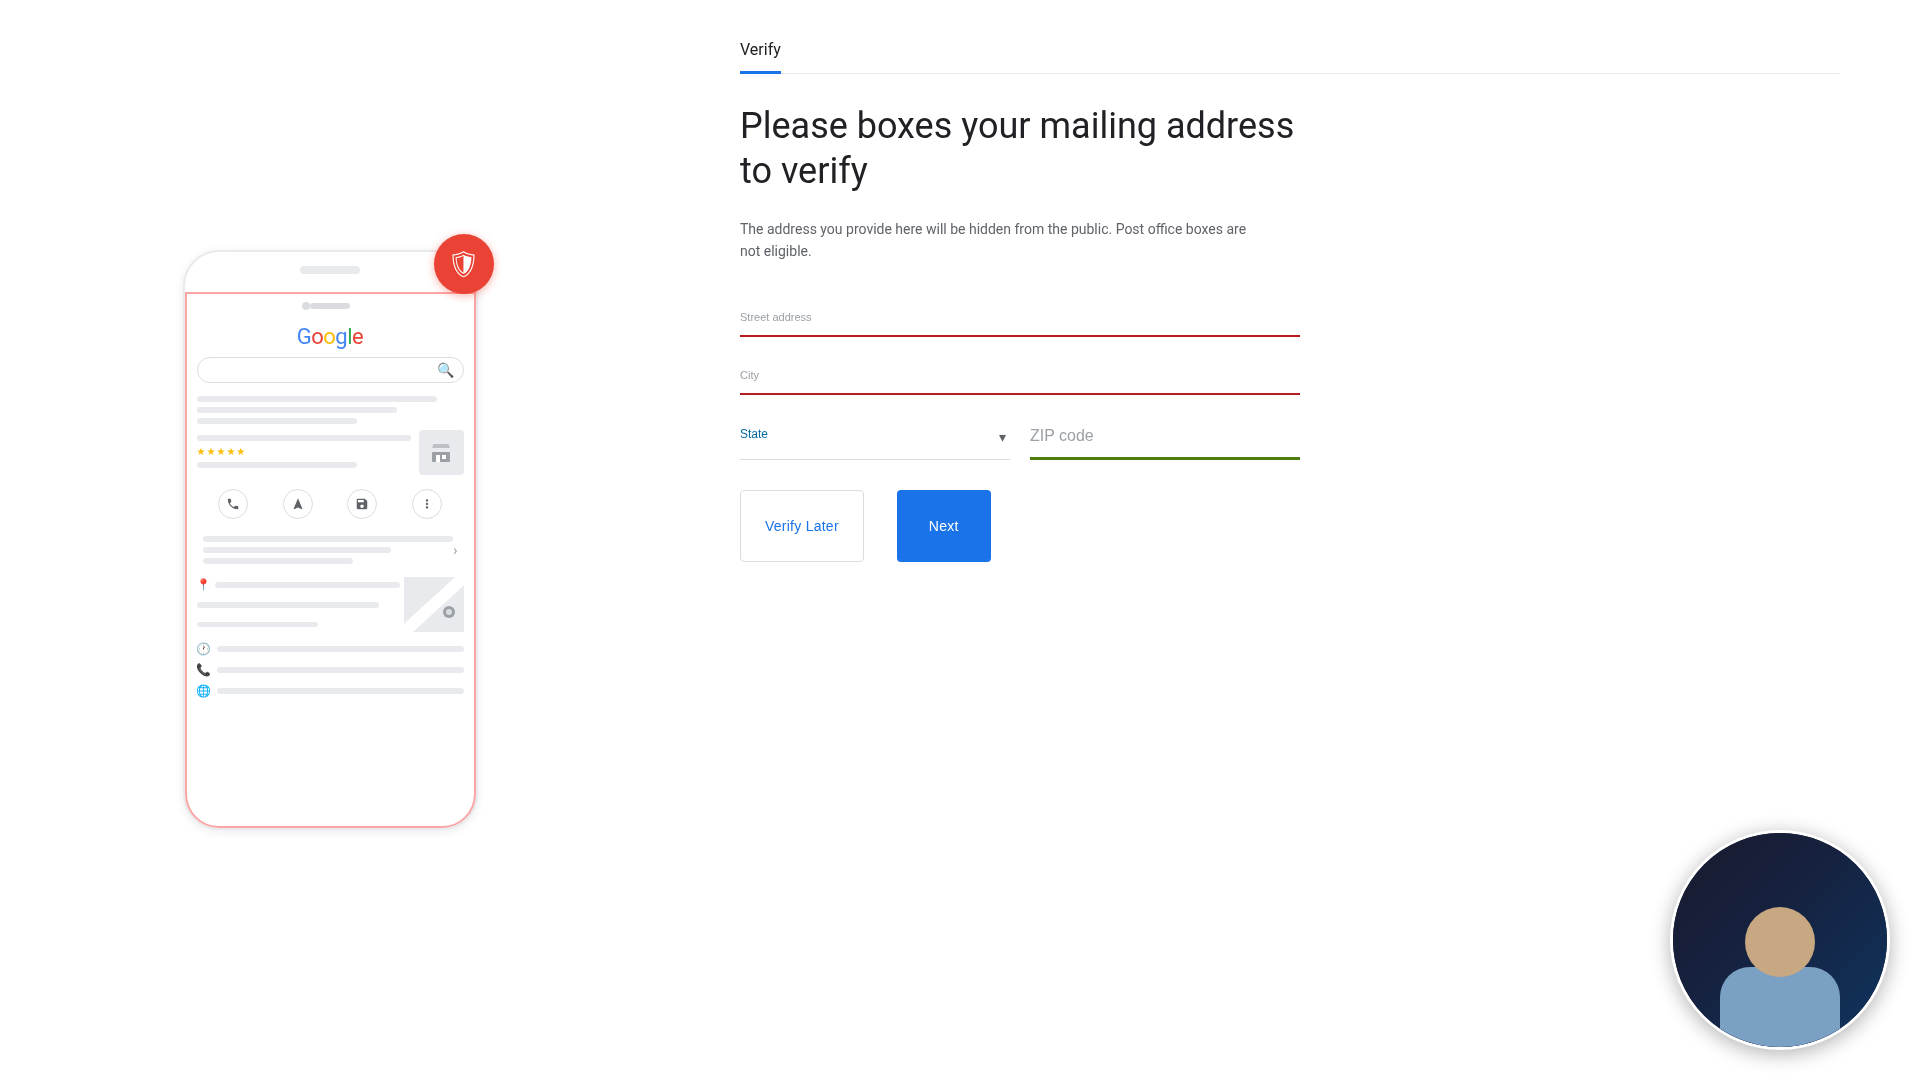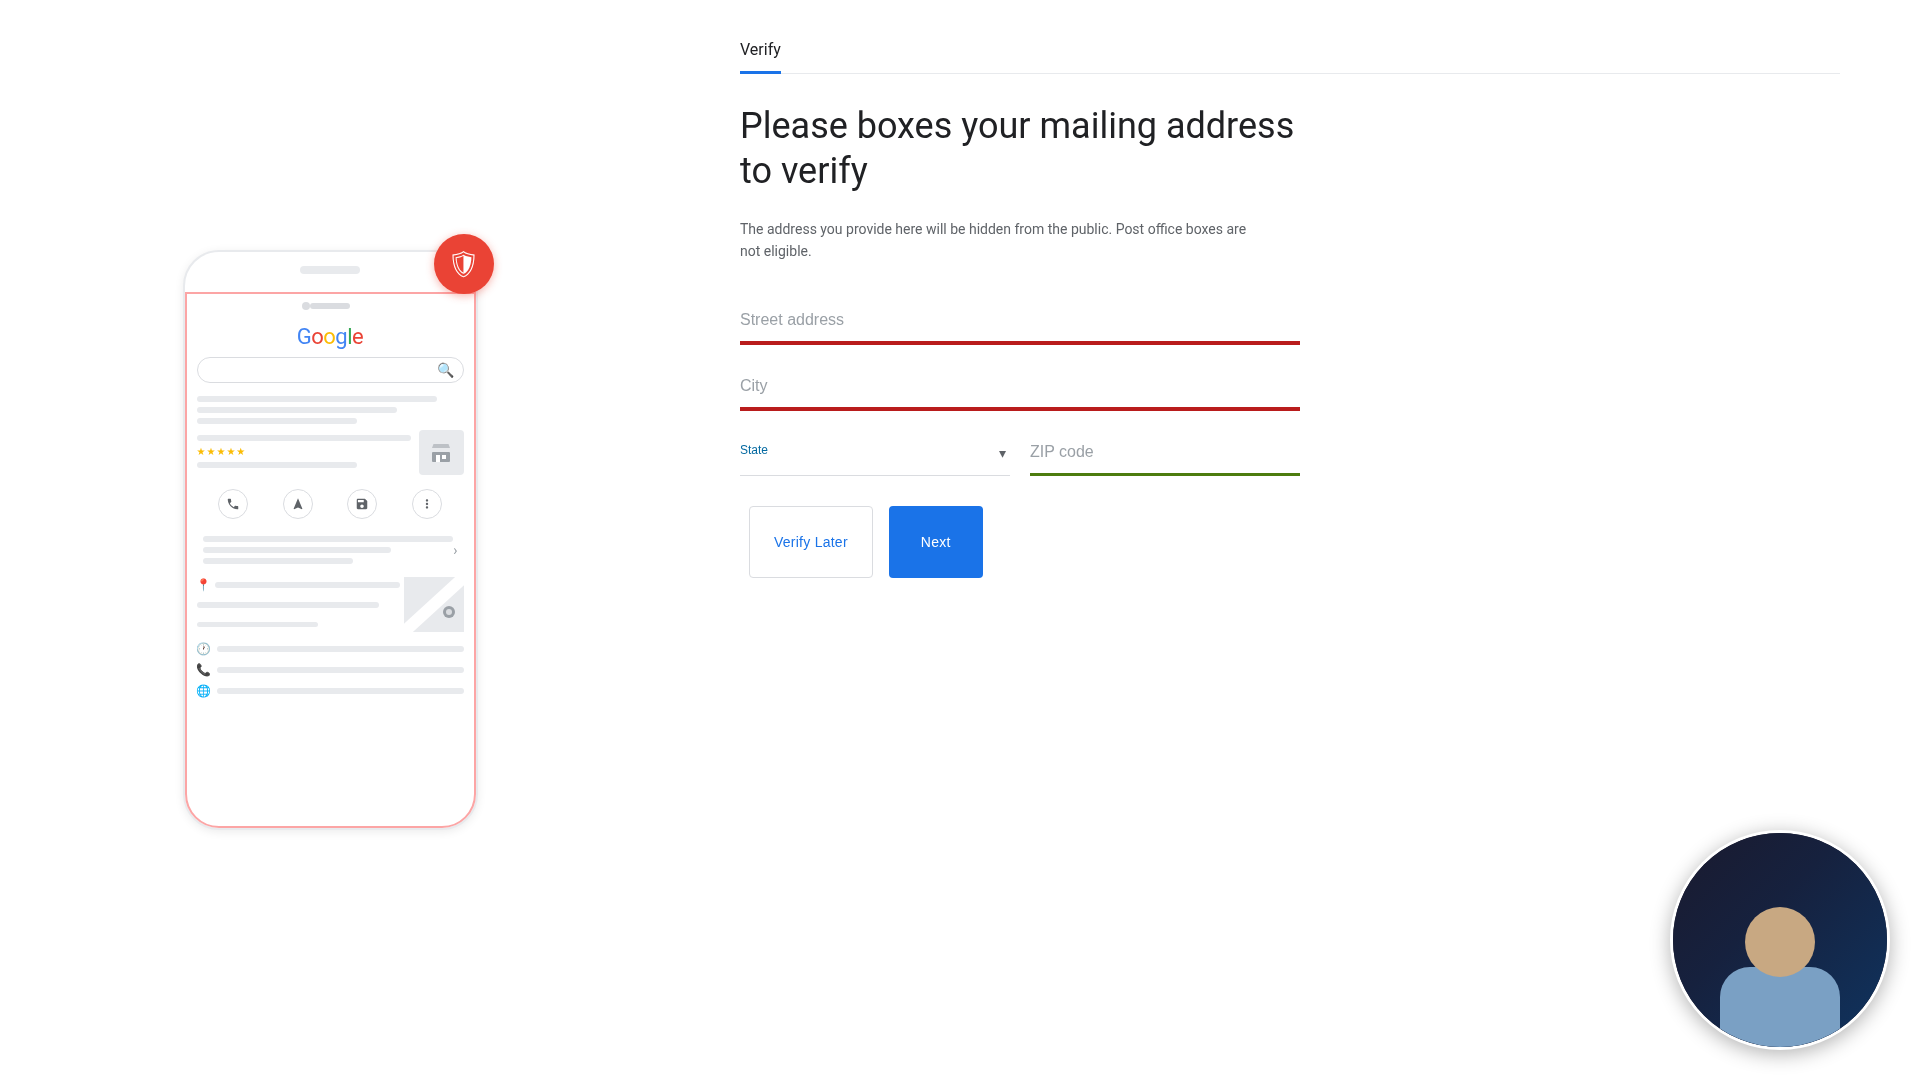--- a/index.html
+++ b/index.html
@@ -324,23 +324,23 @@
       cursor: pointer;
     }
 
     .text-field {
       position: relative;
       margin-bottom: 20px;
     }
     .text-field input {
       width: 100%;
       border: none;
-      border-bottom: 4px solid #b91c1c;
+      border-bottom: 2px solid #b91c1c;
       padding: 12px 0;
-      font-size: 16px;
+      font-size: 11px;
       color: #202124;
       outline: none;
       background: transparent;
     }
     .text-field input::placeholder {
       color: #9aa0a6;
     }
 
     .row-fields {
       display: flex;
@@ -385,23 +385,22 @@
       color: #202124;
       outline: none;
     }
     .zip-field input::placeholder {
       color: #9aa0a6;
     }
 
     
     .form-buttons {
       display: flex;
-      gap: 16px;
+      gap: 33px;
       margin-top: 30px;
-      margin-left: 9px;
     }
     .btn-verify-later {
       padding: 12px 24px;
       border: 1px solid #dadce0;
       border-radius: 4px;
       background: #fff;
       color: #1a73e8;
       font-size: 14px;
       font-weight: 500;
       cursor: pointer;

